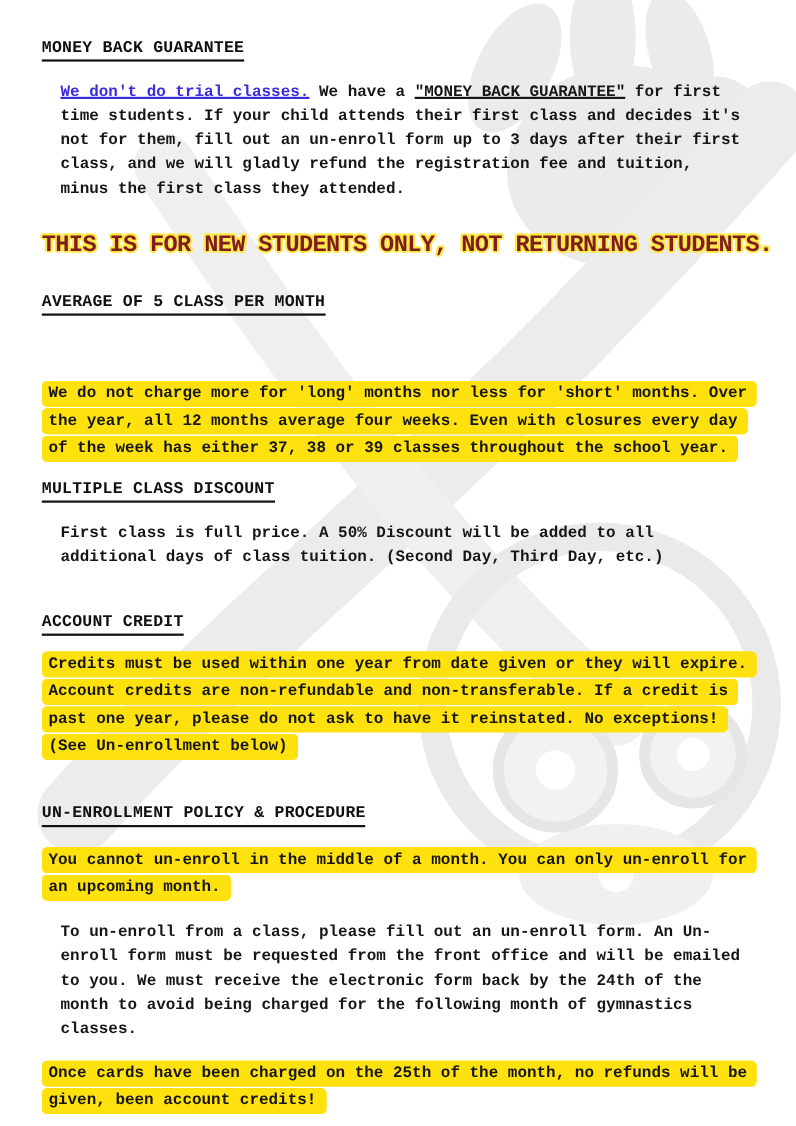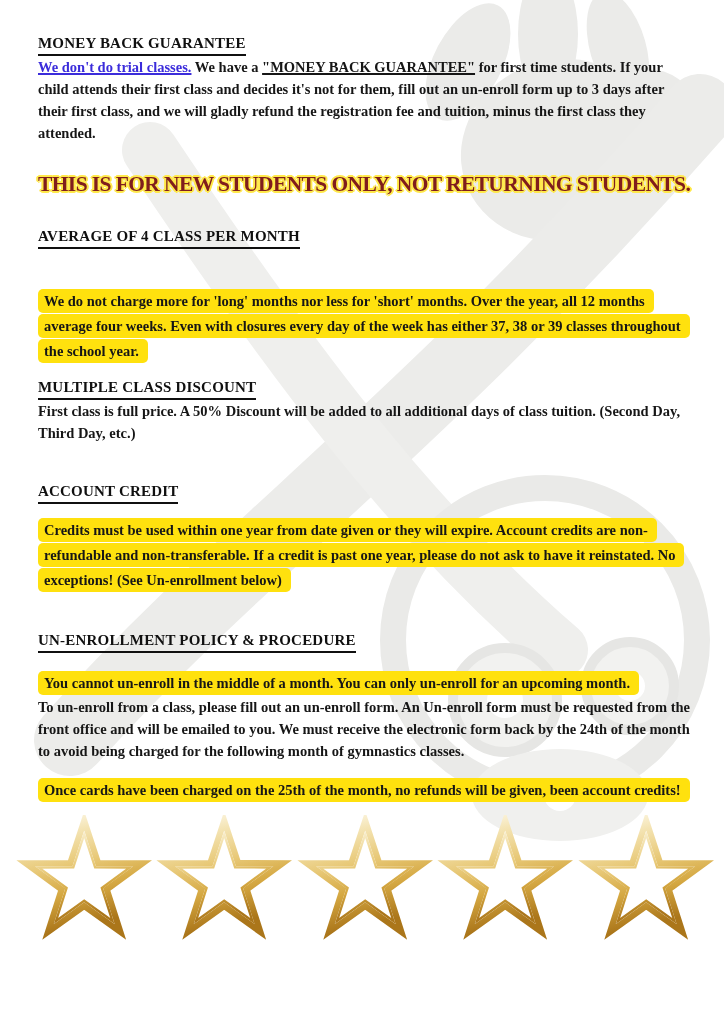--- a/index.html
+++ b/index.html
@@ -1,21 +1,21 @@
 <!DOCTYPE html>
 <html><head>
 <meta charset="utf-8">
 <style>
   html,body{margin:0;padding:0;background:#888;}
   .page{
     position:relative;
     width:724px;height:1024px;
     background:#ffffff;
     overflow:hidden;
-    font-family:Liberation Serif, serif;
+    font-family:Liberation Mono, monospace;
     font-weight:700;
     color:#161616;
     margin:0 auto;
   }
   .watermark{position:absolute;inset:0;z-index:0;pointer-events:none;}
   .content{
     position:relative;z-index:1;
     padding:34px 34px 0 38px;
   }
   .sec-heading{
@@ -23,21 +23,21 @@
     font-size:15px;
     color:#101010;
     border-bottom:2px solid #101010;
     padding-bottom:2px;
     letter-spacing:.2px;
     margin:0;
   }
   p.body{
     font-size:14.5px;
     line-height:22px;
-    margin:0;
+    margin:17px;
     color:#161616;
   }
   .link{
     color:#3b2cdb;
     text-decoration:underline;
     text-decoration-thickness:2px;
     cursor:pointer;
   }
   .quote-underline{
     text-decoration:underline;
@@ -64,21 +64,21 @@
     border-radius:5px;
   }
   .mt22{margin-top:22px;}
   .mt20{margin-top:20px;}
   .mt24{margin-top:24px;}
   .mt26{margin-top:38px;}
   .mt30{margin-top:30px;}
   .mt14{margin-top:14px;}
   .mt16{margin-top:16px;}
   .mt18{margin-top:18px;}
-  .mt42{margin-top:40px;}
+  .mt42{margin-top:59px;}
   .stars{
     display:flex;
     justify-content:space-between;
     margin:12px -26px 0 -24px;
   }
   .stars svg{display:block;}
   .defs-hidden{position:absolute;width:0;height:0;overflow:hidden;}
 </style>
 <title>Money Back Guarantee Policy</title></head>
 <body>
@@ -118,21 +118,21 @@
 
   <div class="content">
 
     <h2 class="sec-heading">MONEY BACK GUARANTEE</h2>
 
     <p class="body mt22"><span class="link">We don't do trial classes.</span><span> We have a </span><span class="quote-underline">"MONEY BACK GUARANTEE"</span><span>  for first time students. If your child attends their first class and decides it's not for them, fill out an un-enroll form up to 3 days after their first class, and we will gladly refund the registration fee and tuition, minus the first class they attended.</span></p>
 
     <div class="banner">THIS IS FOR NEW STUDENTS ONLY, NOT RETURNING STUDENTS.</div>
 
     <div class="mt30">
-      <h2 class="sec-heading">AVERAGE OF 4 CLASS PER MONTH</h2>
+      <h2 class="sec-heading">AVERAGE OF 5 CLASS PER MONTH</h2>
     </div>
 
 
     <p class="hl-wrap mt42"><span class="hl">We do not charge more for 'long' months nor less for 'short' months. Over the year, all 12 months average four weeks. Even with closures every day of the week has either 37, 38 or 39 classes throughout the school year.</span></p>
 
     <div class="mt14">
       <h2 class="sec-heading">MULTIPLE CLASS DISCOUNT</h2>
     </div>
 
     <p class="body mt24">First class is full price. A 50% Discount will be added to all additional days of class tuition. (Second Day, Third Day, etc.)</p>

